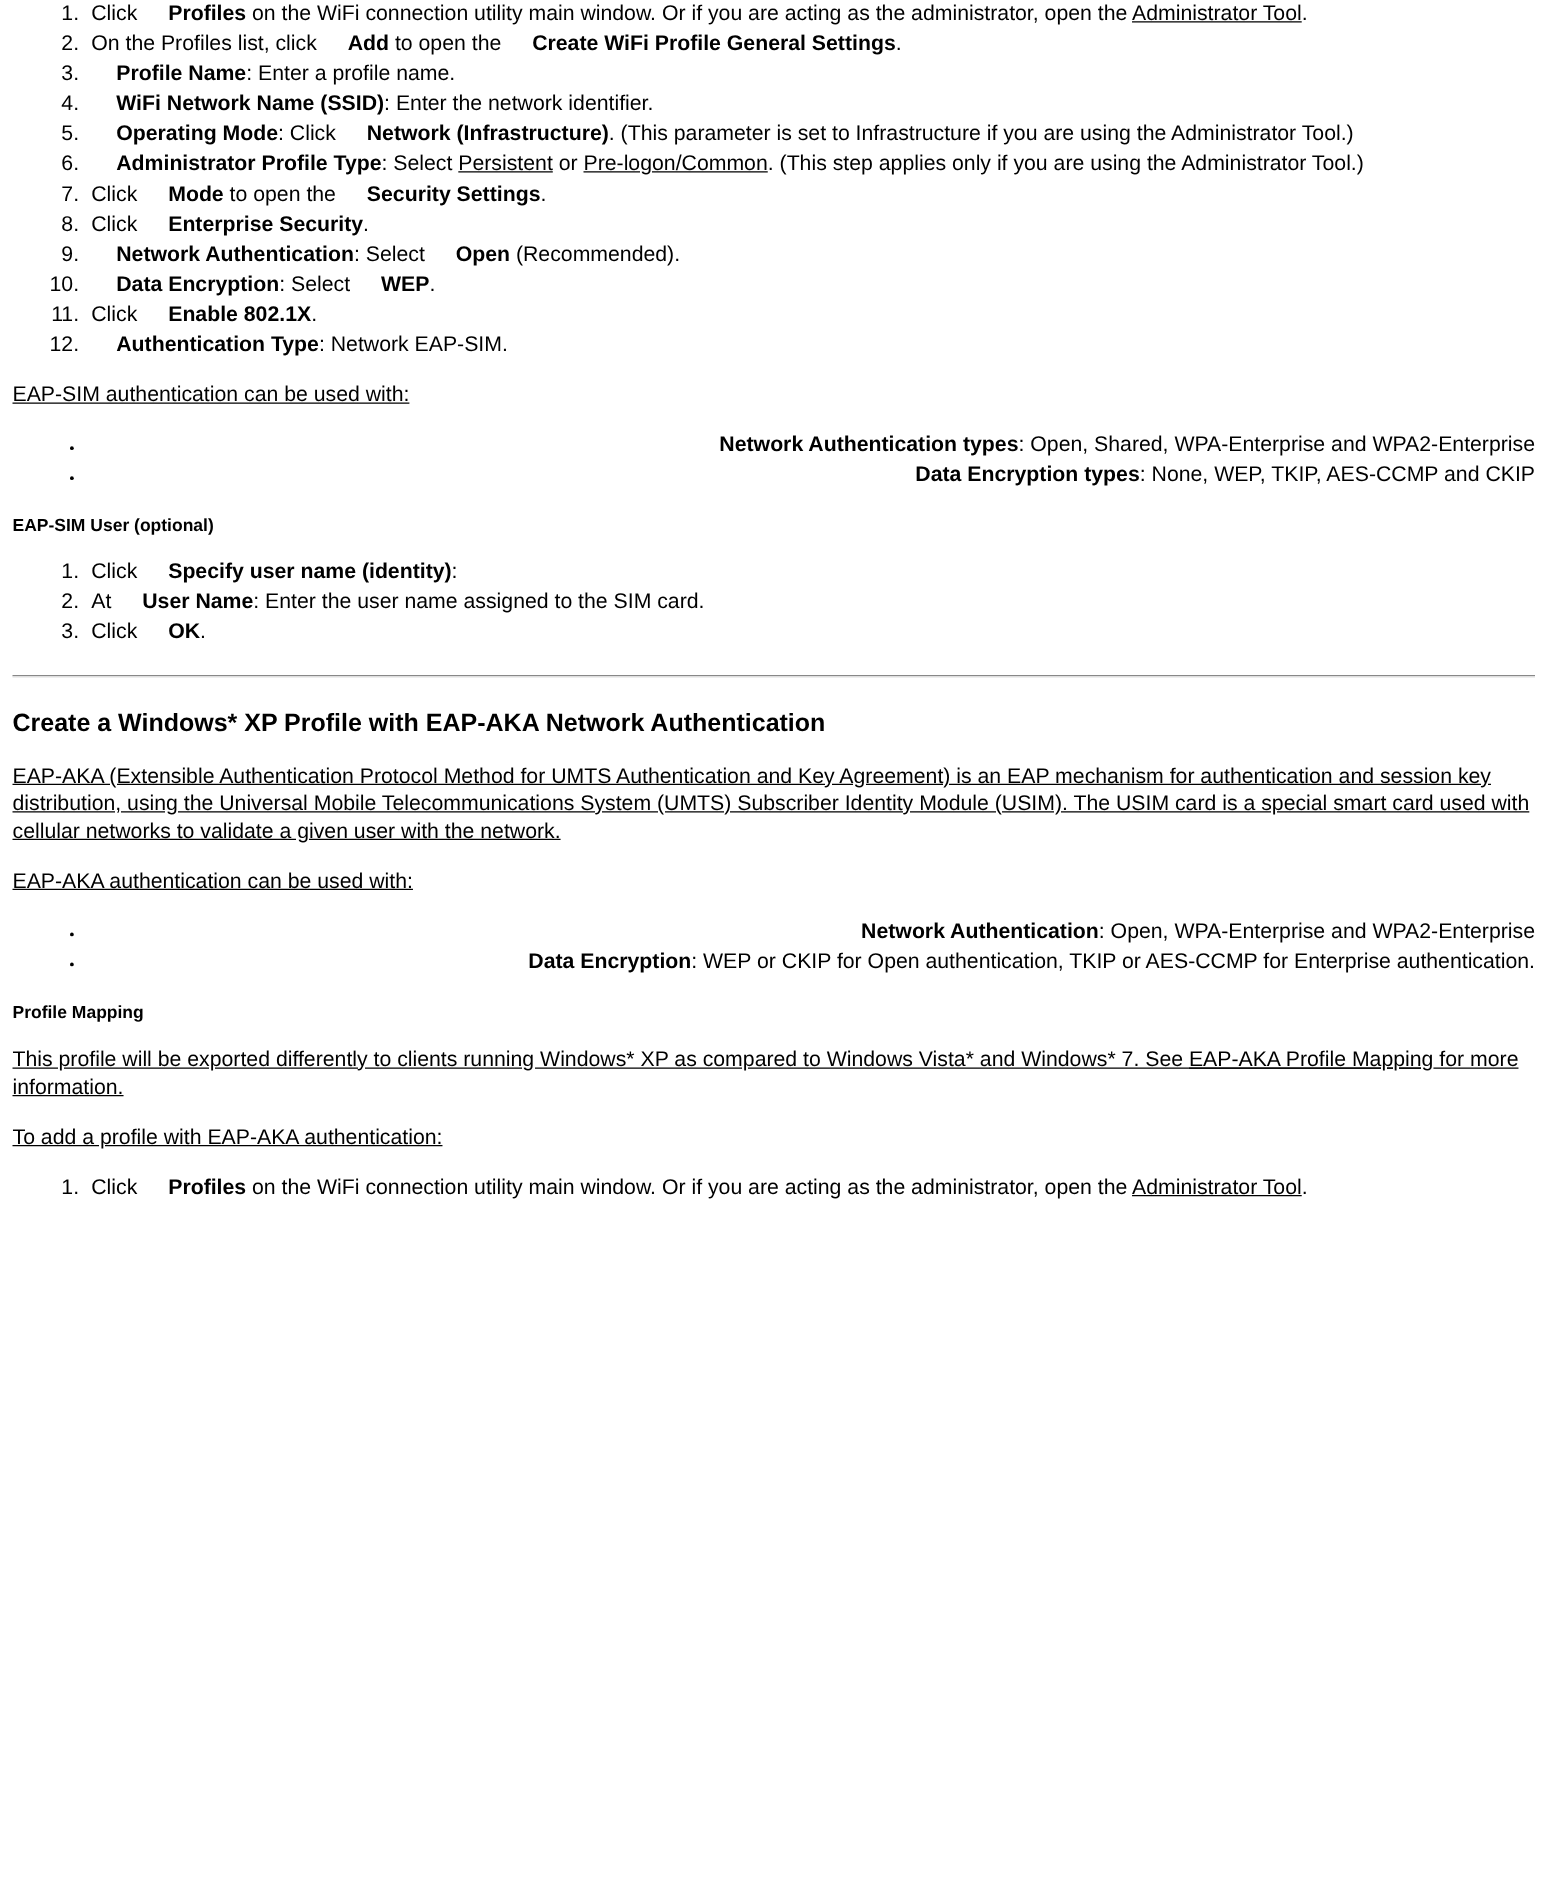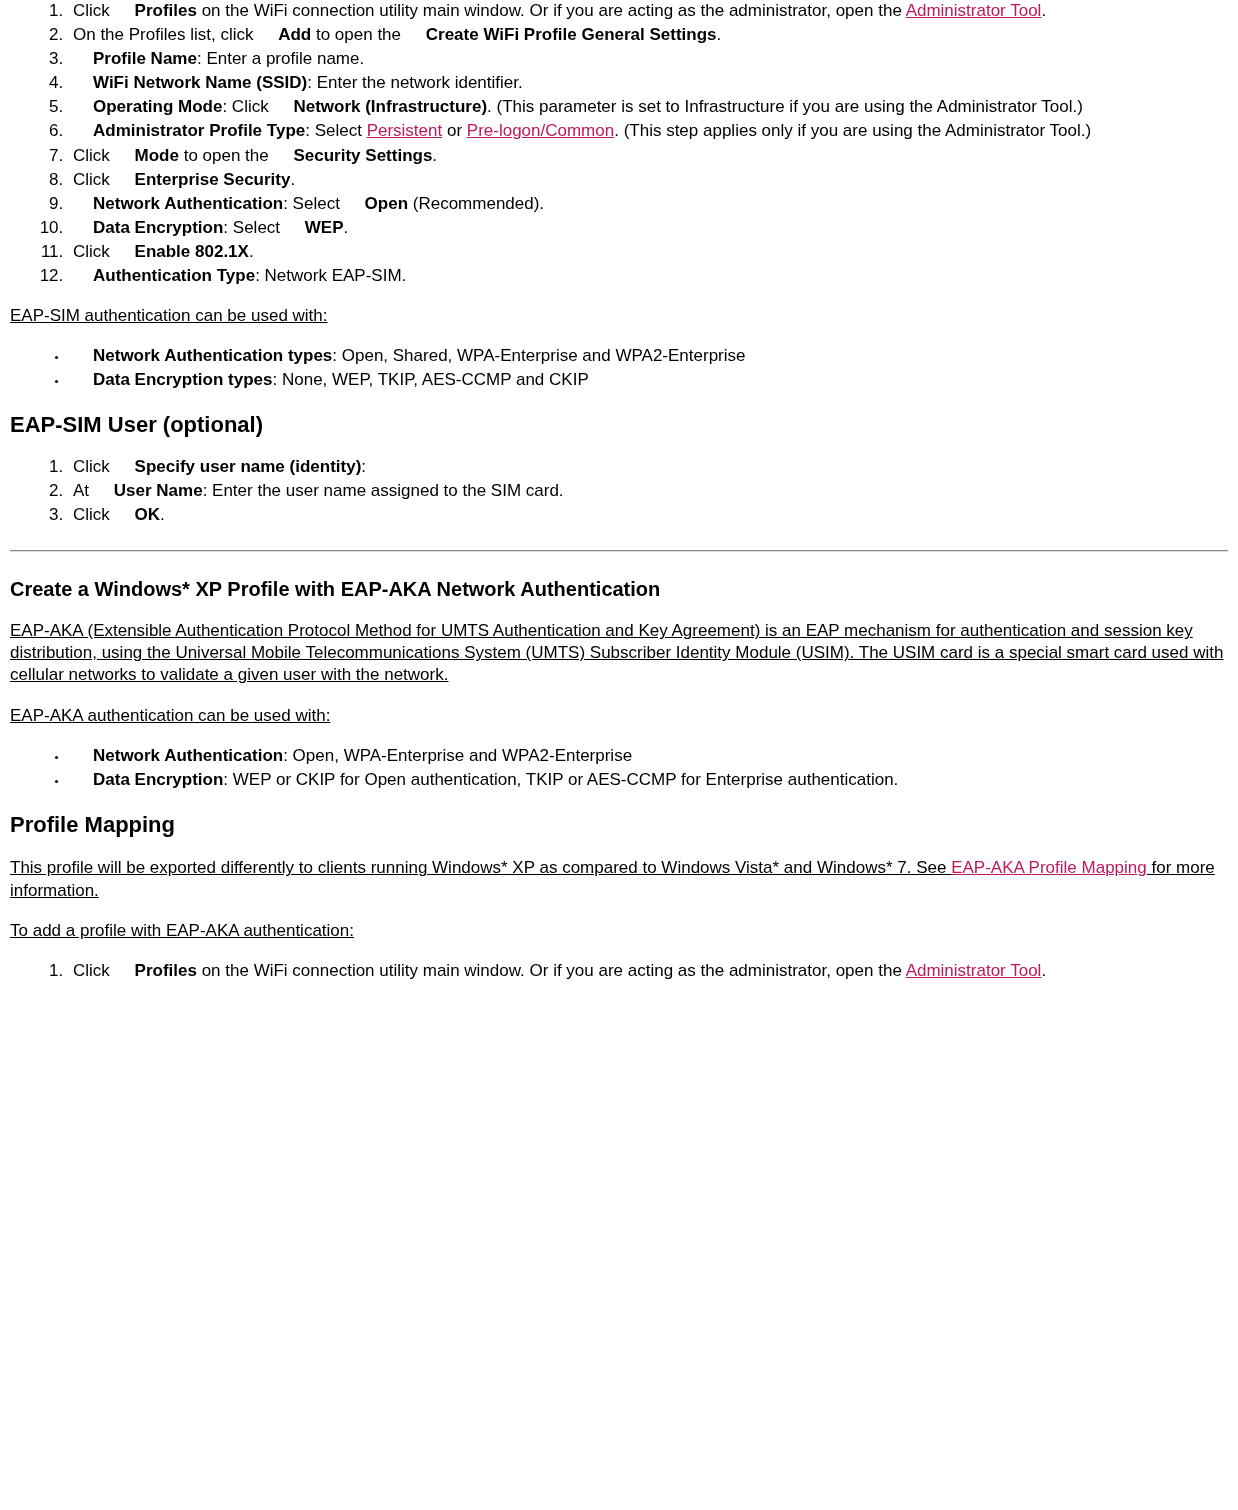--- a/index.html
+++ b/index.html
@@ -20,43 +20,44 @@
       padding-left: 5px;
     }
     ul {
       margin: 0;
       padding-left: 58px;
       list-style-type: disc;
     }
     ul li {
       margin-bottom: 2px;
       padding-left: 5px;
+      text-align: right;
     }
     ul li::marker {
       font-size: 10px;
     }
     b {
       font-weight: bold;
       margin-left: 20px;
     }
     a {
-      color: #be185d;
+      color: #000000;
       text-decoration: underline;
     }
     p {
       margin: 18px 0;
       text-decoration: underline;
     }
     h2 {
       font-size: 20px;
       font-weight: bold;
       margin: 24px 0 18px 0;
     }
     h3 {
-      font-size: 22px;
+      font-size: 14px;
       font-weight: bold;
       margin: 20px 0 16px 0;
     }
     hr {
       margin: 24px 0;
       border: none;
       border-top: 1px solid #888;
       border-bottom: 1px solid #ddd;
     }
   </style>

